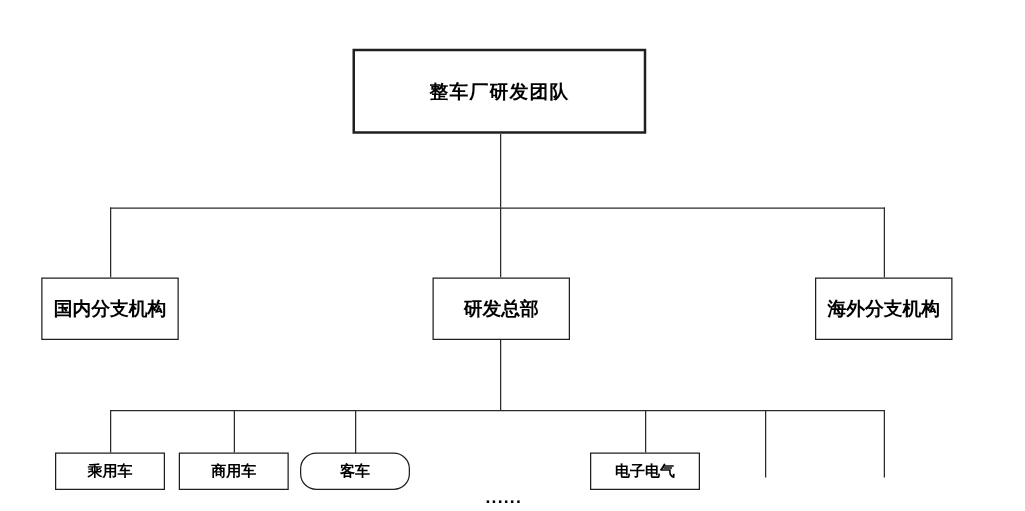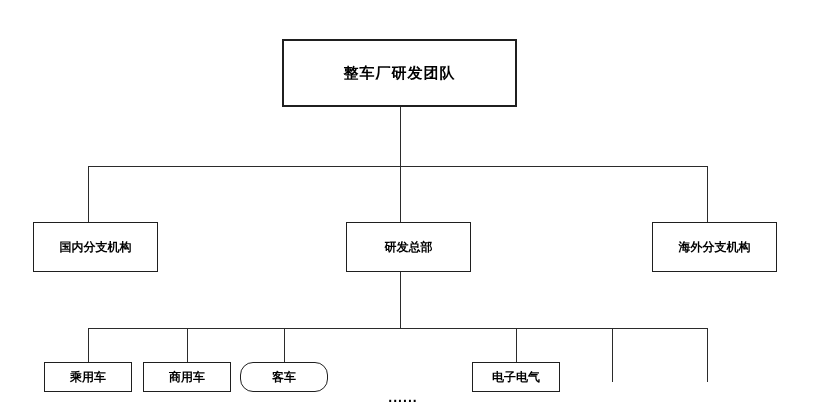--- a/index.html
+++ b/index.html
@@ -29,22 +29,22 @@
     text-align: center;
     white-space: nowrap;
   }
   .node.root {
     left: 282px; top: 10px; width: 235px; height: 68px;
     font-size: 15px;
     letter-spacing: 1px;
     border-width: 2px;
   }
   .node.mid {
-    top: 193px; width: 125px; height: 50px;
-    font-size: 12px;
+    top: 193px; width: 110px; height: 50px;
+    font-size: 15px;
   }
   .node.mid.m1 { left: 33px;  }
   .node.mid.m2 { left: 346px; }
   .node.mid.m3 { left: 652px; }
   .node.leaf {
     top: 333px; width: 88px; height: 30px;
     font-size: 12px;
     text-align: right;
   }
   .node.leaf.b1 { left: 44px;  }

